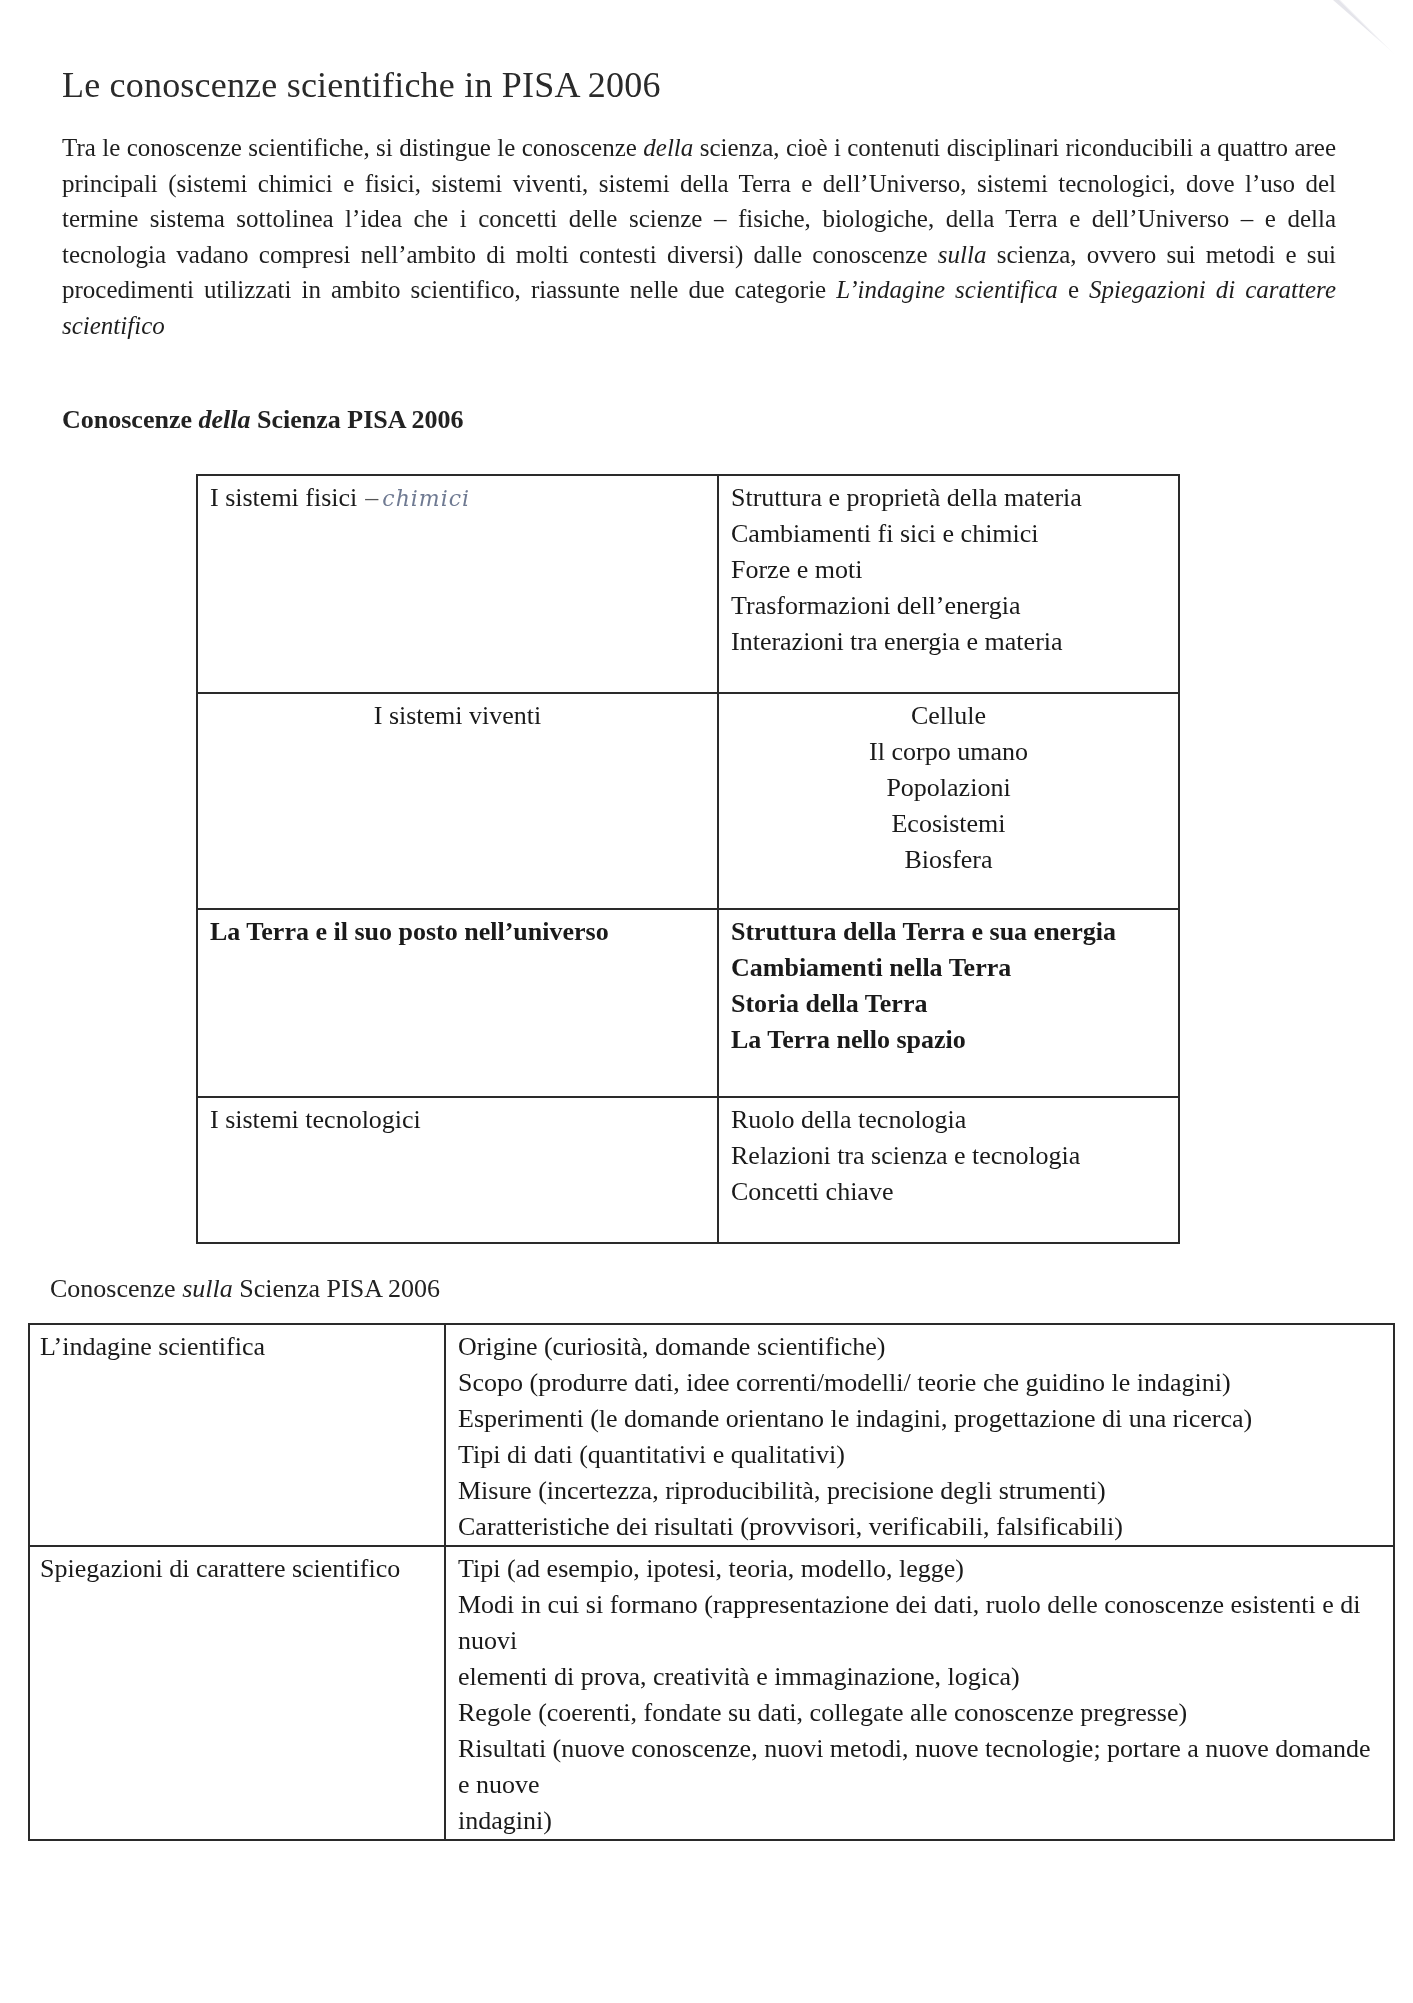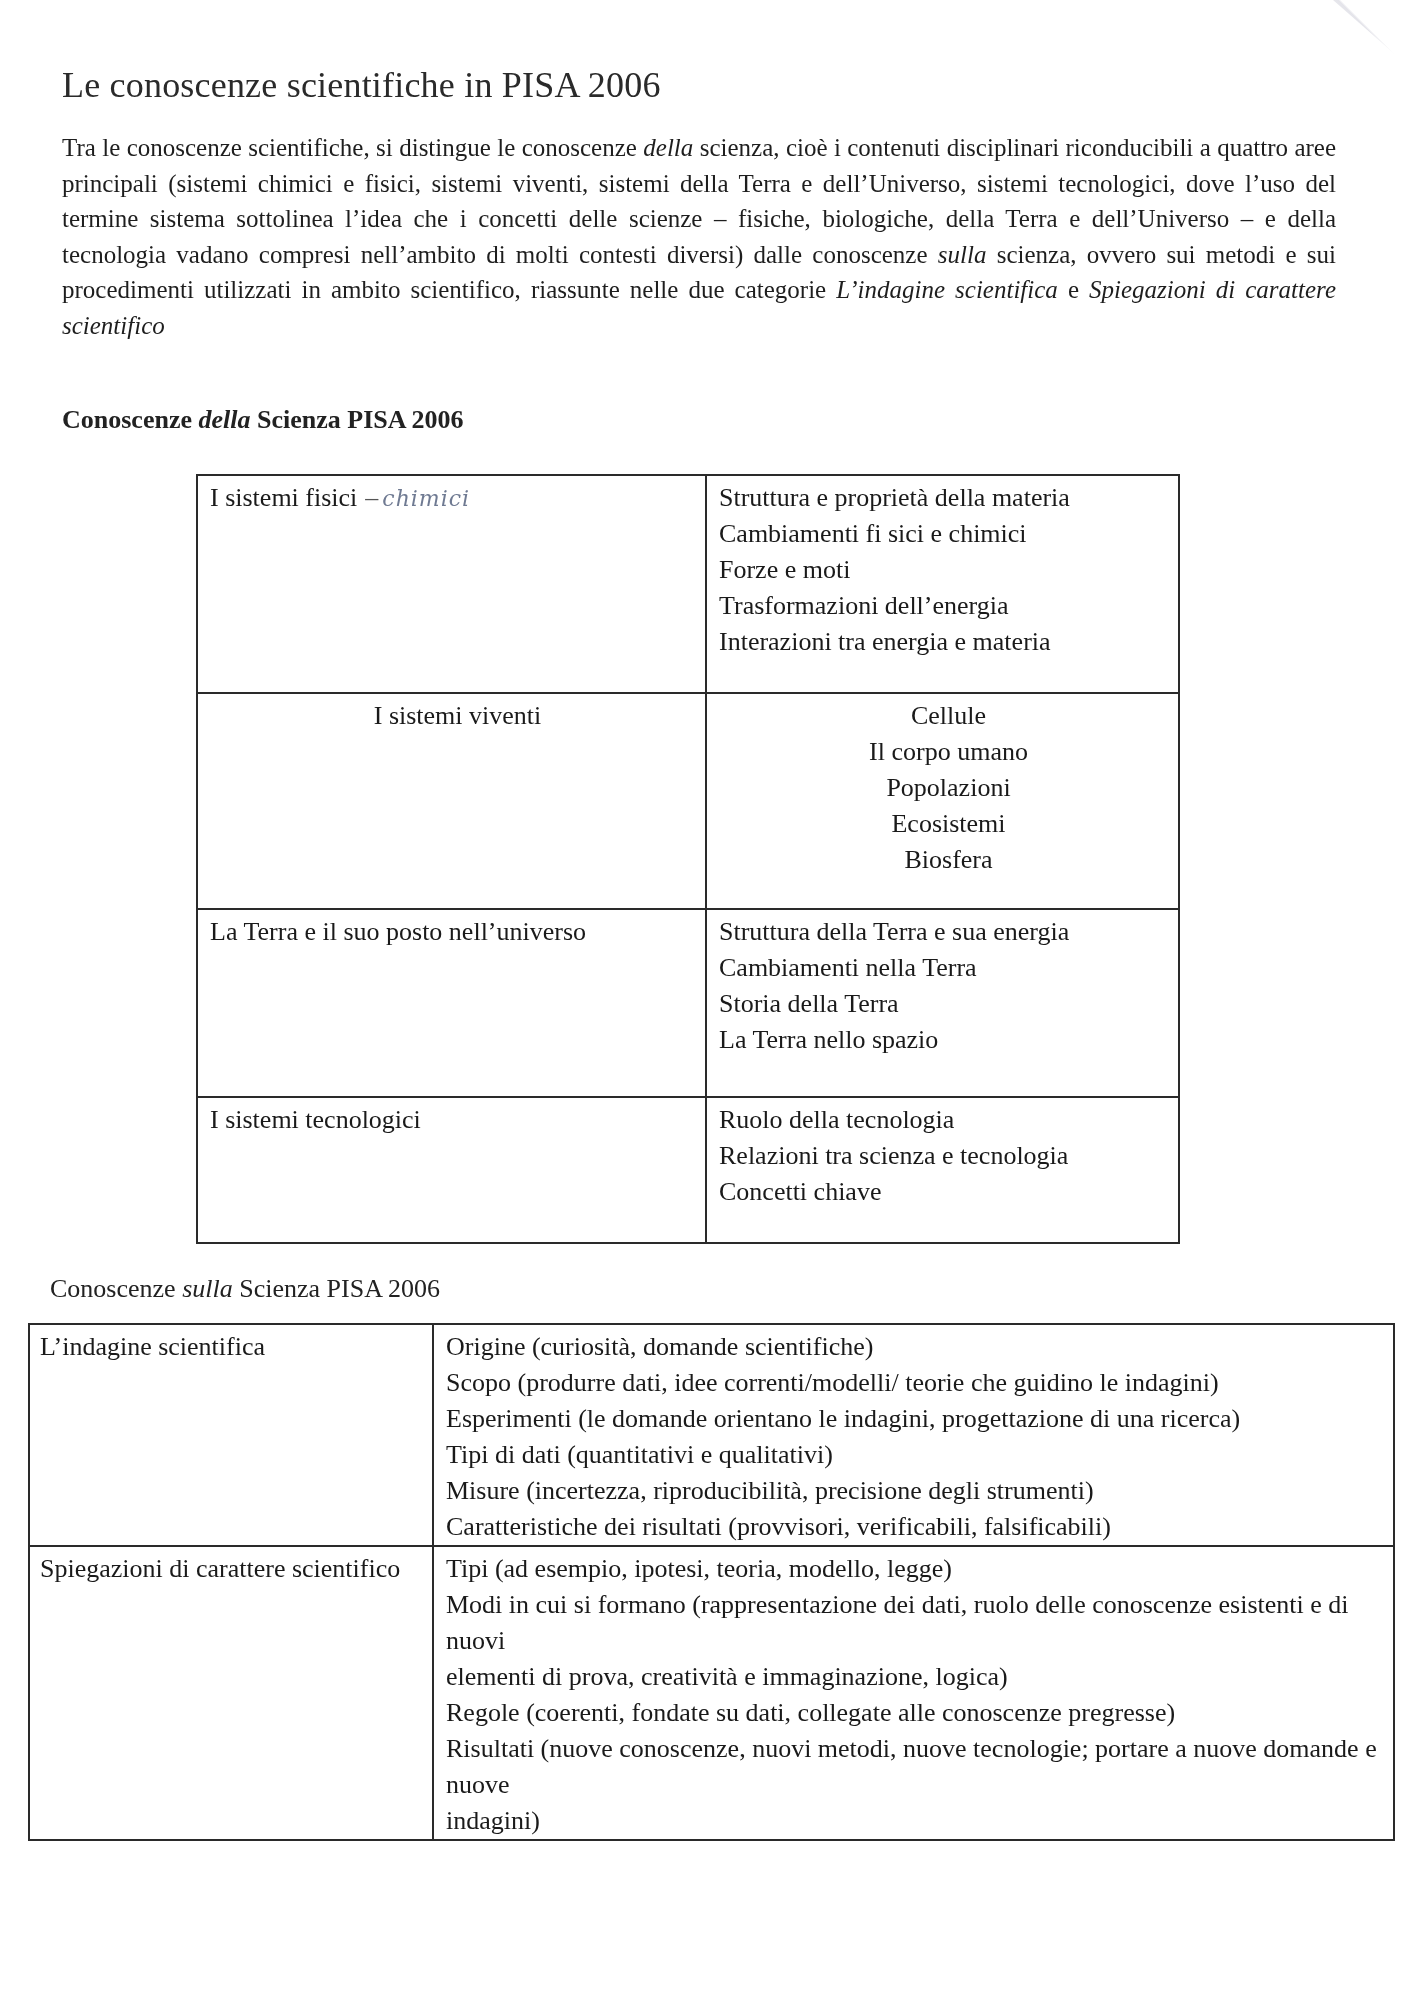--- a/index.html
+++ b/index.html
@@ -56,32 +56,32 @@
 
     table.knowledge {
       position: absolute;
       border-collapse: collapse;
       font-size: 26px;
       color: #1a1a1a;
     }
     table.knowledge td {
       border: 2px solid #2a2a2a;
       vertical-align: top;
-      padding: 4px 0 0 12px;
+      padding: 4px 12px 0 12px;
     }
     #table-della {
       left: 196px;
       top: 474px;
       width: 984px;
     }
     #table-della td.cat { width: 495px; height: 210px; line-height: 36px; }
     #table-della td.items { line-height: 36px; }
     #table-della tr.r0 td { height: 212px; }
     #table-della tr.r1 td { height: 210px; text-align: center; }
-    #table-della tr.r2 td { height: 182px; }
+    #table-della tr.r2 td { height: 182px; font-weight: bold; }
     #table-della tr.r3 td { height: 140px; }
 
     #table-sulla {
       left: 28px;
       top: 1323px;
       width: 1367px;
     }
     #table-sulla td { line-height: 36px; padding-left: 10px; }
     #table-sulla td.cat { width: 392px; }
     #table-sulla td.items { padding-left: 12px; }

